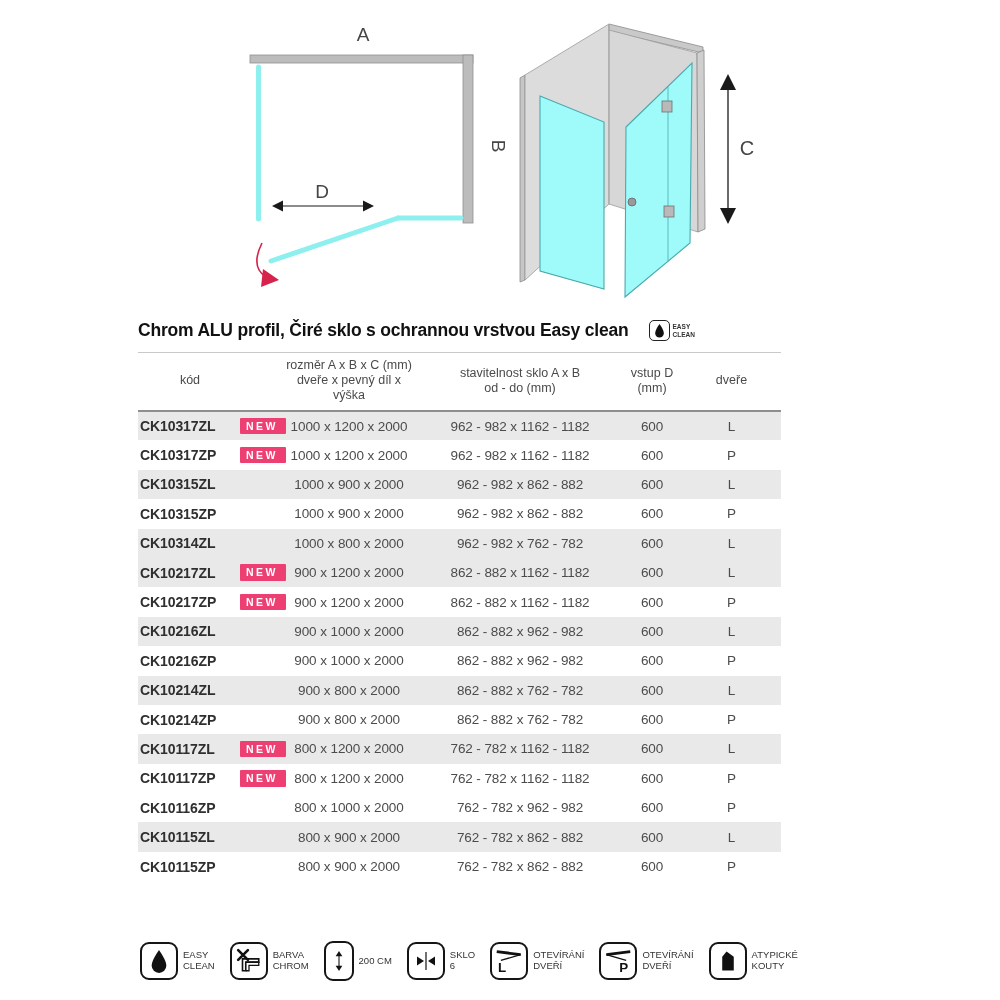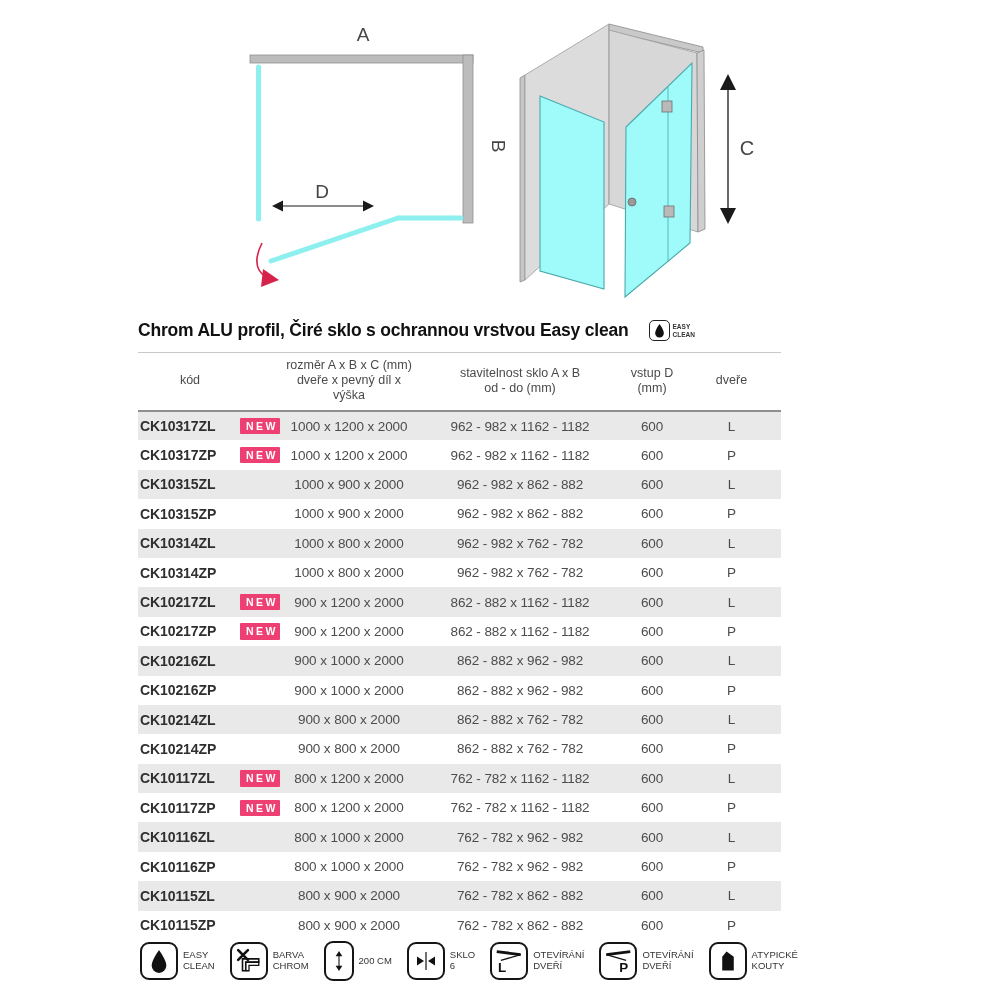--- a/index.html
+++ b/index.html
@@ -26,21 +26,21 @@
   thead th { border-top:1px solid #c9c9c9; border-bottom:2px solid #8f8f8f;
              font-weight:normal; font-size:12.5px; color:#4a4a4a;
              padding:5px 0 7px; line-height:1.2; text-align:center; vertical-align:middle; }
   thead th.h-code { text-align:center; padding-left:2px; }
   tbody td { height:29.4px; font-size:13.5px; color:#4c4c4c; text-align:center;
              padding:0; letter-spacing:-0.1px; white-space:nowrap; }
   tbody tr.odd { background:#e9e9e9;margin-left:8px; }
   td.b-code { text-align:left; font-weight:bold; color:#2f2f2f; font-size:14px; padding-left:2px; }
   td.b-badge { text-align:left; }
   .new-badge { display:inline-block; background:#ed3f72; color:#fff; font-size:10.5px;
-               font-weight:bold; letter-spacing:2.5px; padding:3px 2px 3px 6px;
+               font-weight:bold; letter-spacing:2.5px; padding:3px 8px 3px 6px;
                border-radius:1px; line-height:1; }
 
   .legend { position:absolute; left:140px; top:941px; display:flex; align-items:center; gap:15px; }
   .legend-item { display:flex; align-items:center; gap:5px; }
   .licon { border:2.2px solid #151515; border-radius:9px; width:38px; height:38px;
            display:flex; align-items:center; justify-content:center; background:#fff; flex:0 0 auto; }
   .licon.tall { width:30px; height:40px; }
   .llabel { font-size:9.5px; color:#333; line-height:1.15; letter-spacing:0; white-space:nowrap; }
 </style>
 </head>
@@ -175,28 +175,20 @@
     <td>P</td>
   </tr>
       <tr class="odd">
     <td class="b-code">CK10314ZL</td>
     <td class="b-badge"></td>
     <td>1000 x 800 x 2000</td>
     <td>962 - 982 x 762 - 782</td>
     <td>600</td>
     <td>L</td>
   </tr>
-      <tr>
-    <td class="b-code">CK10314ZP</td>
-    <td class="b-badge"></td>
-    <td>1000 x 800 x 2000</td>
-    <td>962 - 982 x 762 - 782</td>
-    <td>600</td>
-    <td>P</td>
-  </tr>
       <tr class="odd">
     <td class="b-code">CK10217ZL</td>
     <td class="b-badge"><span class="new-badge">NEW</span></td>
     <td>900 x 1200 x 2000</td>
     <td>862 - 882 x 1162 - 1182</td>
     <td>600</td>
     <td>L</td>
   </tr>
       <tr>
     <td class="b-code">CK10217ZP</td>
@@ -246,28 +238,20 @@
     <td>600</td>
     <td>L</td>
   </tr>
       <tr>
     <td class="b-code">CK10117ZP</td>
     <td class="b-badge"><span class="new-badge">NEW</span></td>
     <td>800 x 1200 x 2000</td>
     <td>762 - 782 x 1162 - 1182</td>
     <td>600</td>
     <td>P</td>
-  </tr>
-      <tr class="odd">
-    <td class="b-code">CK10116ZL</td>
-    <td class="b-badge"></td>
-    <td>800 x 1000 x 2000</td>
-    <td>762 - 782 x 962 - 982</td>
-    <td>600</td>
-    <td>L</td>
   </tr>
       <tr>
     <td class="b-code">CK10116ZP</td>
     <td class="b-badge"></td>
     <td>800 x 1000 x 2000</td>
     <td>762 - 782 x 962 - 982</td>
     <td>600</td>
     <td>P</td>
   </tr>
       <tr class="odd">

